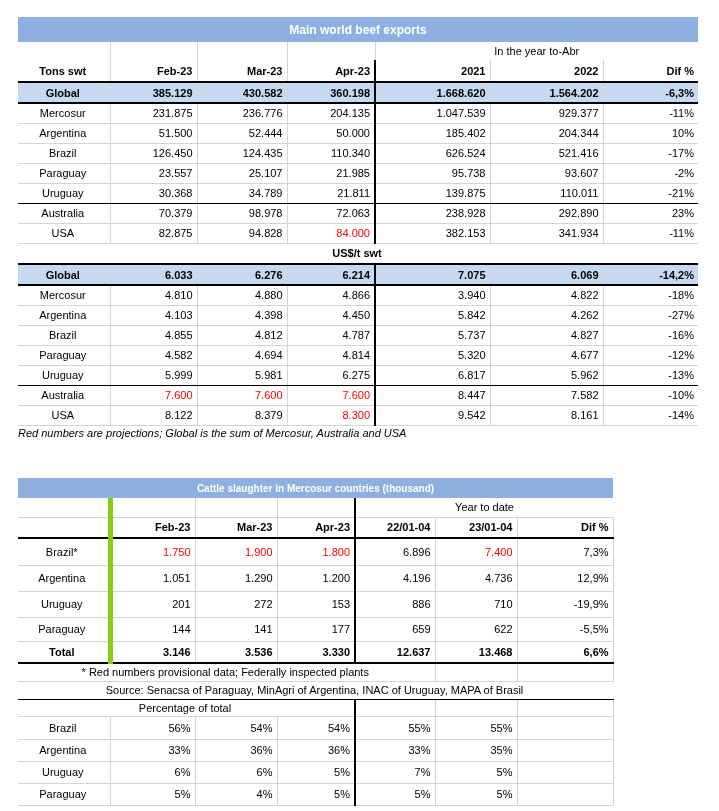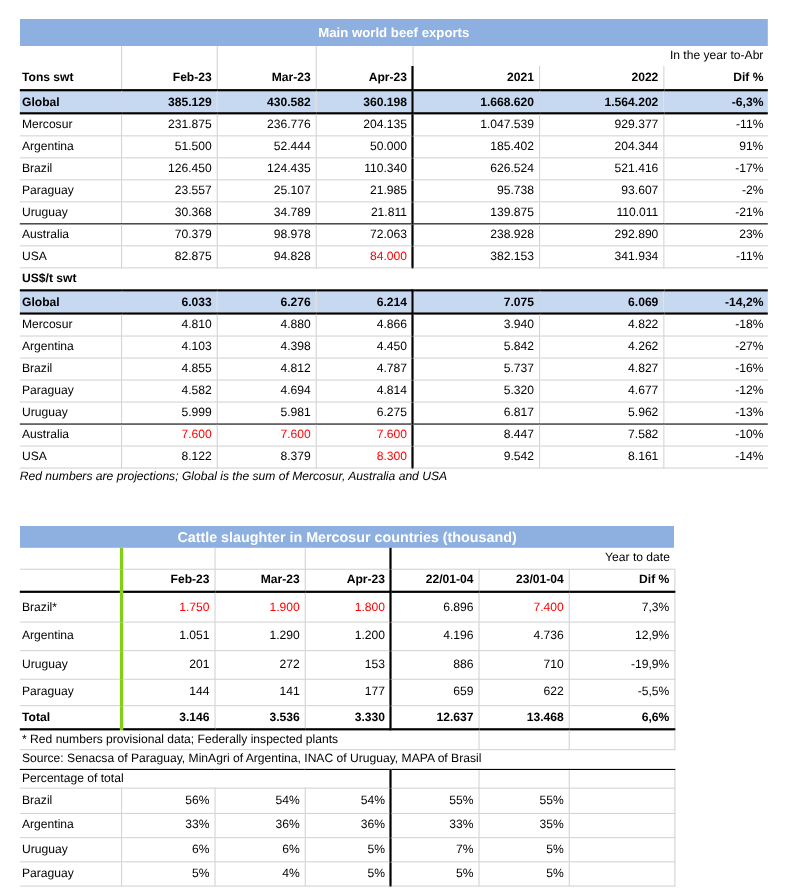--- a/index.html
+++ b/index.html
@@ -4,43 +4,43 @@
 <style>
   html,body{margin:0;padding:0;}
   body{
     width:719px;height:811px;background:#ffffff;position:relative;
     font-family:"Liberation Sans","DejaVu Sans",sans-serif;
     font-size:11px;color:#000;
   }
   table{border-collapse:collapse;table-layout:fixed;}
   td{padding:0 4px;white-space:nowrap;overflow:hidden;vertical-align:middle;}
   .num{text-align:right;}
-  .lbl{text-align:left;padding-left:2px;}
-  .ctr{text-align:right;}
+  .lbl{text-align:center;padding-left:2px;}
+  .ctr{text-align:center;}
   .b{font-weight:bold;}
   .it{font-style:italic;}
   .red{color:#FF0000;}
   .titlebar{background:#8DB0E0;color:#ffffff;font-weight:bold;text-align:center;font-size:12px;}
   .global{background:#C7D9F1;}
   .global td{font-weight:bold;}
   
   .vl{border-right:1px solid #D4D4D4;}
-  .vd{border-right:3px solid #84cc16;}
+  .vd{border-right:5px solid #84cc16;}
   .vt{border-right:2px solid #000;}
   
   .rbb td{border-bottom:1px solid #D4D4D4;}
   .rbd td{border-bottom:1px solid #000;}
   .rbt td{border-bottom:2px solid #000;}
   .rtt td{border-top:2px solid #000;}
   #t1{position:absolute;left:18px;top:17px;}
   #t1 table{width:680px;}
   #fn1{position:absolute;left:18px;top:427px;width:680px;}
   #t2{position:absolute;left:18px;top:478px;}
   #t2 table{width:595px;}
-  #t2 .titlebar{font-size:13px;}
+  #t2 .titlebar{font-size:10px;}
 </style>
 </head>
 <body>
 
 <div id="t1">
 <table>
 <colgroup>
         <col style="width:92px">
         <col style="width:87px">
         <col style="width:90px">
@@ -87,21 +87,21 @@
   <td class="num vl">929.377</td>
   <td class="num">-11%</td>
 </tr>
 <tr style="height:20px" class="rbb">
   <td class="lbl vl">Argentina</td>
   <td class="num vl">51.500</td>
   <td class="num vl">52.444</td>
   <td class="num vt">50.000</td>
   <td class="num vl">185.402</td>
   <td class="num vl">204.344</td>
-  <td class="num">91%</td>
+  <td class="num">10%</td>
 </tr>
 <tr style="height:20px" class="rbb">
   <td class="lbl vl">Brazil</td>
   <td class="num vl">126.450</td>
   <td class="num vl">124.435</td>
   <td class="num vt">110.340</td>
   <td class="num vl">626.524</td>
   <td class="num vl">521.416</td>
   <td class="num">-17%</td>
 </tr>

